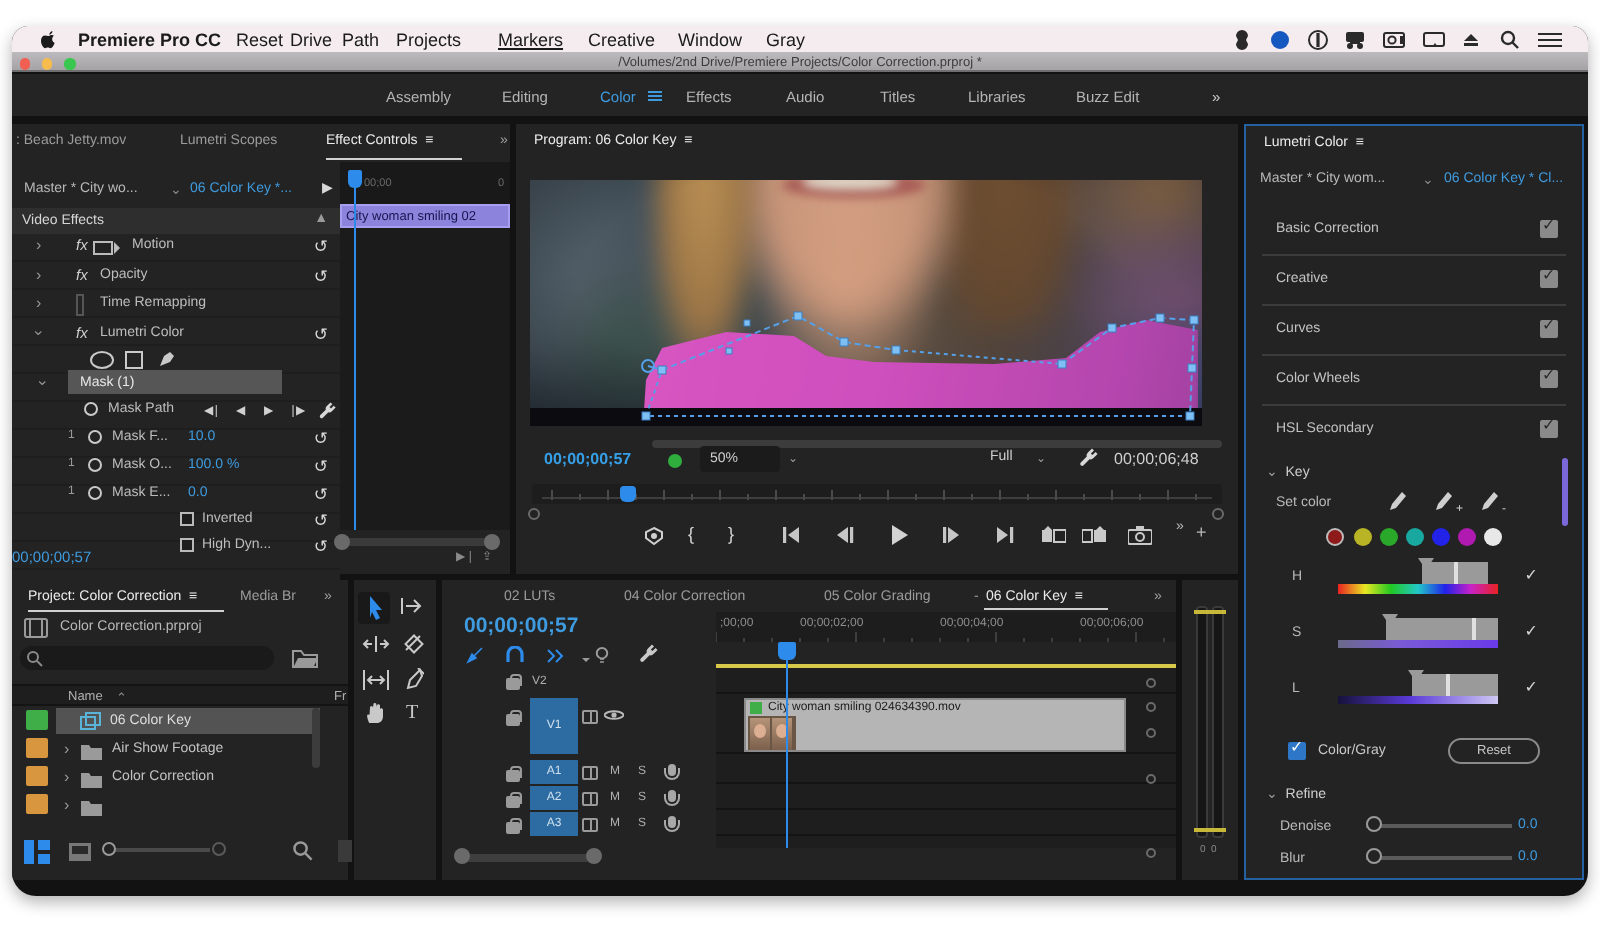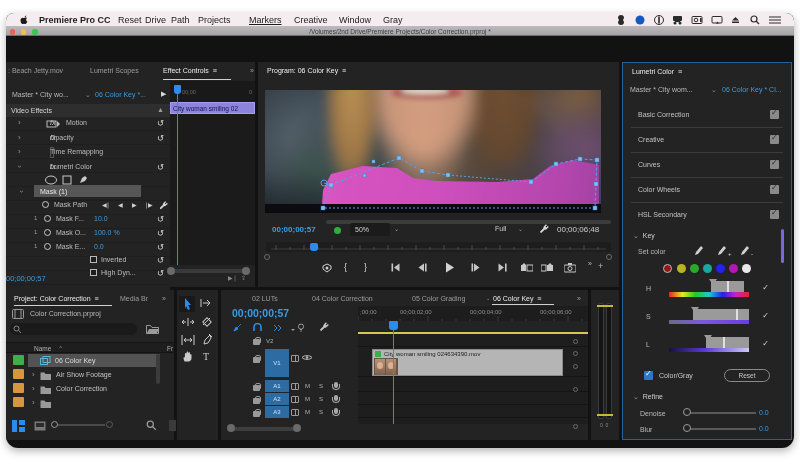--- a/index.html
+++ b/index.html
@@ -17,21 +17,21 @@
 #wsbar{left:6px;top:37px;width:788px;height:21px;background:#242424;font-size:7.5px;color:#b4b4b4;}
 #wsbar .ws{position:absolute;top:7px;}
 .panel{position:absolute;background:#232323;}
 .tabrow{position:absolute;left:0;top:0;right:0;height:17px;font-size:7px;color:#9c9c9c;}
 .tabrow .t{position:absolute;top:5px;white-space:nowrap;}
 .tabrow .act{color:#ececec;}
 .blue{color:#3e9bdf;}
 svg{display:block;}
 .fxr{position:absolute;left:0;width:164px;height:13px;}
 .fxr .exp{position:absolute;left:12px;top:1px;font-style:normal;color:#9a9a9a;font-size:8px;}
-.fxr .fx{position:absolute;left:44px;top:1px;font-style:italic;color:#cfcfcf;font-size:7.5px;}
+.fxr .fx{position:absolute;left:32px;top:1px;font-style:italic;color:#cfcfcf;font-size:7.5px;}
 .fxr .nm{position:absolute;top:2px;white-space:nowrap;}
 .fxr .rst{position:absolute;right:6px;top:1px;color:#d8d8d8;font-size:8.5px;}
 .fxr .idx{position:absolute;left:28px;top:2px;color:#9a9a9a;font-size:6px;}
 .swc{position:absolute;top:2px;width:7px;height:7px;border:1px solid #c9c9c9;border-radius:50%;}
 .cb{position:absolute;top:2px;width:7px;height:7px;border:1px solid #b9b9b9;background:#1d1d1d;}
 .tic{position:absolute;top:2px;color:#d0d0d0;font-size:6px;letter-spacing:-1px;}
 .lsec{position:absolute;left:8px;width:152px;height:25px;border-bottom:1px solid #3c3c3c;}
 .lsec .ln{position:absolute;left:7px;top:8px;font-size:7px;color:#c3c3c3;}
 .lsec .lcb{position:absolute;right:4px;top:7px;width:9px;height:9px;background:#8a8a8a;border-radius:1px;}
 .lsec .lcb:after{content:"\2713";position:absolute;left:1px;top:-2px;color:#2a2a2a;font-size:8px;}
@@ -92,20 +92,34 @@
     </svg>
   </div>
 
   <div class="ab" id="titlebar">
     <div class="tl" style="left:3.5px;background:#f15e52;"></div>
     <div class="tl" style="left:14.8px;background:#f6bd4e;"></div>
     <div class="tl" style="left:26.2px;background:#3ac74f;"></div>
     <div id="titletext">/Volumes/2nd Drive/Premiere Projects/Color Correction.prproj *</div>
   </div>
 
+  <div class="ab" id="wsbar">
+    <span class="ws" style="left:187px;">Assembly</span>
+    <span class="ws" style="left:245px;">Editing</span>
+    <span class="ws blue" style="left:294px;">Color</span>
+    <svg class="ws" style="left:318px;top:8px;position:absolute;" width="7" height="6" viewBox="0 0 7 6">
+            <path d="M0 1h7M0 3h7M0 5h7" stroke="#3e9bdf" stroke-width="0.9"></path>
+          </svg>
+    <span class="ws" style="left:337px;">Effects</span>
+    <span class="ws" style="left:387px;">Audio</span>
+    <span class="ws" style="left:434px;">Titles</span>
+    <span class="ws" style="left:478px;">Libraries</span>
+    <span class="ws" style="left:532px;">Buzz Edit</span>
+    <span class="ws" style="left:600px;color:#c8c8c8;">»</span>
+  </div>
 
   <div class="panel" id="pEffect" style="left:6px;top:62px;width:249px;height:225px;">
     <div class="tabrow">
       <span class="t" style="left:2px;">: Beach Jetty.mov</span>
       <span class="t" style="left:84px;">Lumetri Scopes</span>
       <span class="t act" style="left:157px;">Effect Controls&nbsp;&nbsp;≡</span>
       <span class="t" style="left:244px;">»</span>
     </div>
     <div class="ab" style="left:157px;top:17px;width:68px;height:1px;background:#d0d0d0;"></div>
 

